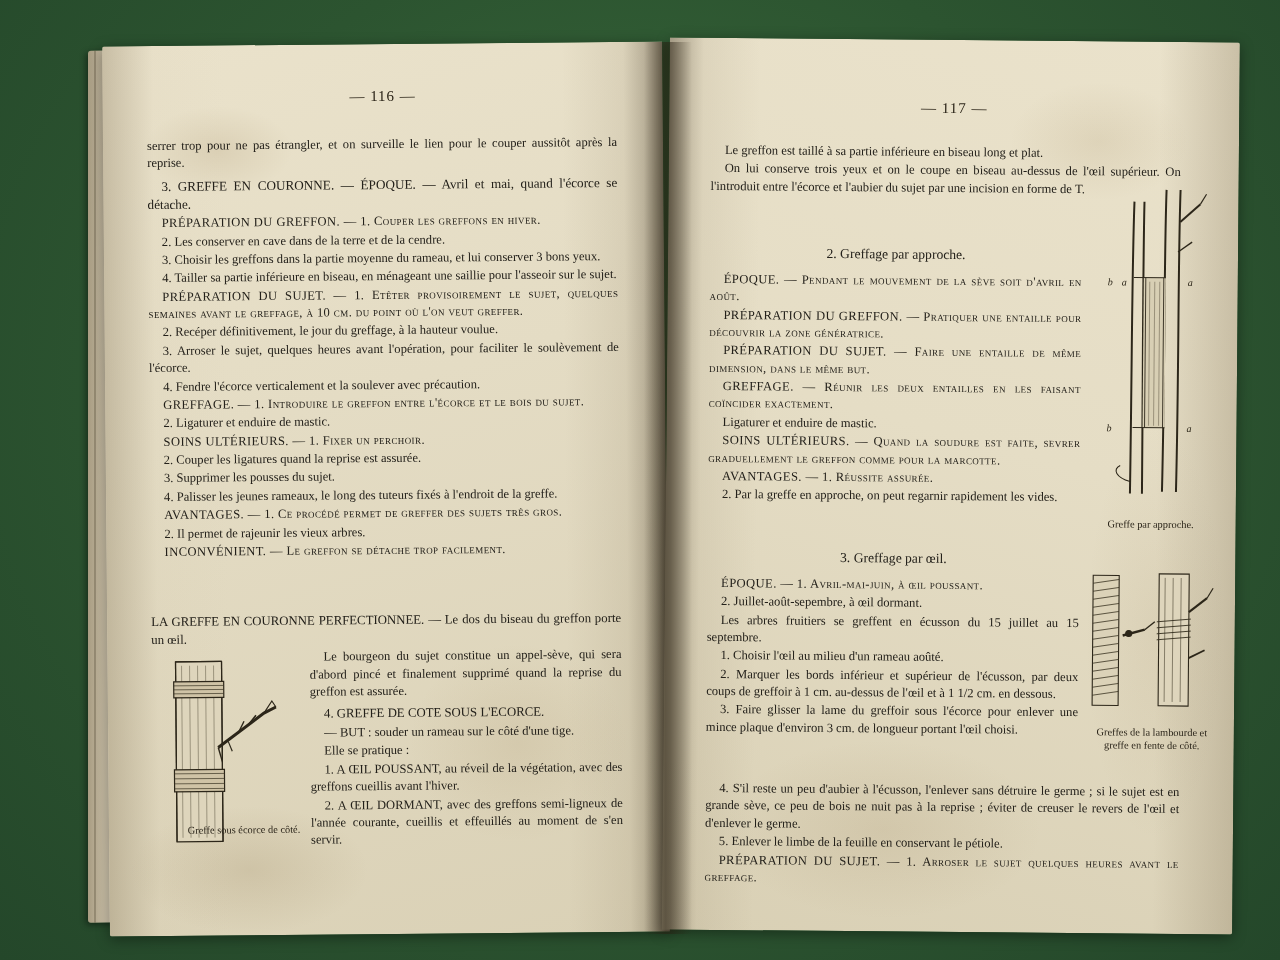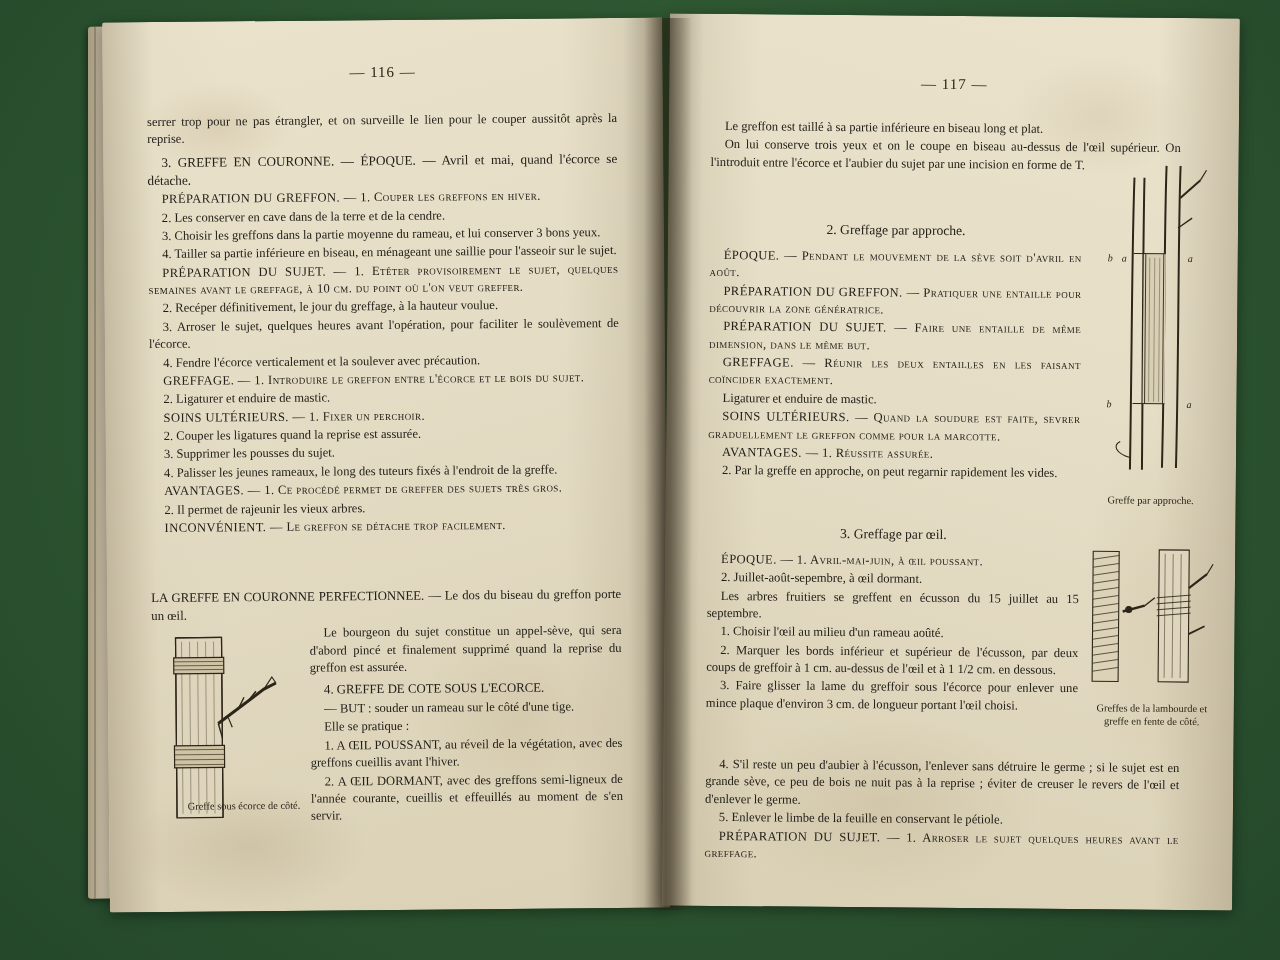--- a/index.html
+++ b/index.html
@@ -17,21 +17,21 @@
     position: relative;
     width: 1280px;
     height: 960px;
     background:
       radial-gradient(ellipse at 50% 40%, #3a6b3c 0%, #2c5430 55%, #24472a 100%);
   }
   
   .book {
     position: absolute;
     left: 88px;
-    top: 12px;
+    top: 36px;
     width: 1124px;
     height: 906px;
   }
   .page-stack-left {
     position: absolute;
     left: 0px;
     top: 14px;
     width: 90px;
     height: 872px;
     background: linear-gradient(to right, #b9ae96 0%, #d8cfb8 30%, #cdc2a8 60%, #b5a territory 100%);

